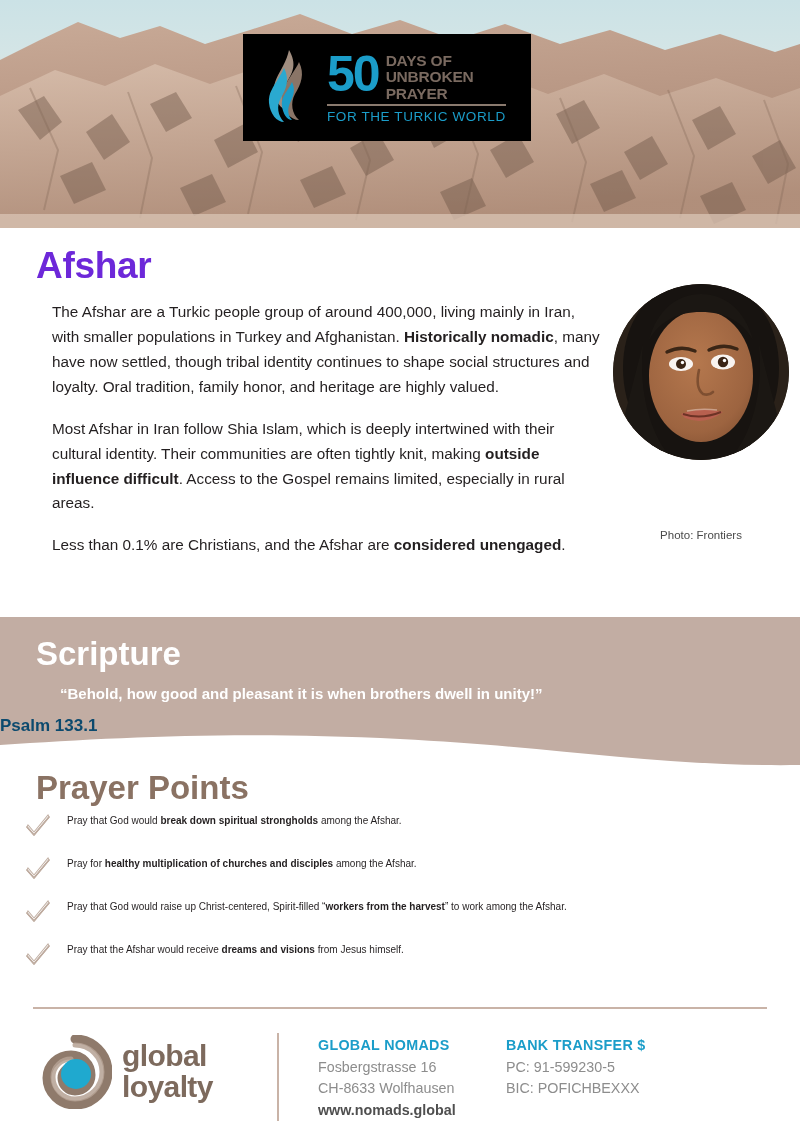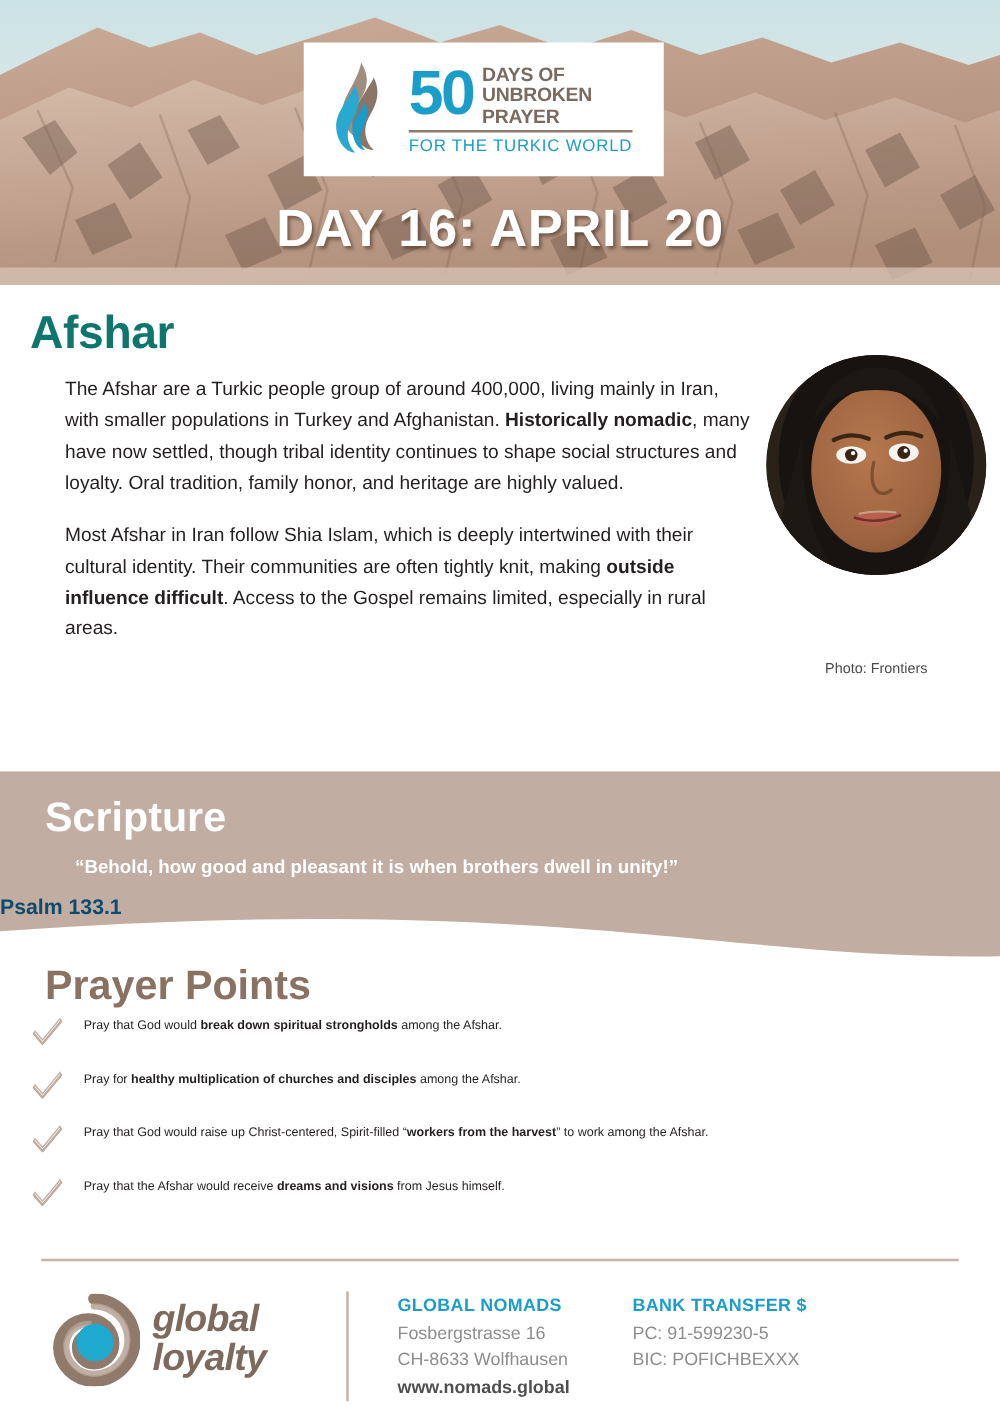--- a/index.html
+++ b/index.html
@@ -28,21 +28,21 @@
     position: absolute;
     left: 0; top: 0; width: 800px; height: 90px;
     background: linear-gradient(#cbe2e6 0%, #d4e5e6 60%, #dcdcd6 100%);
   }
   .hero-mtn { position: absolute; left: 0; top: 0; width: 800px; height: 228px; }
 
   .logo-card {
     position: absolute;
     left: 243px; top: 34px;
     width: 288px; height: 107px;
-    background: #ffffff;
+    background: #000000;
     z-index: 6;
   }
   .logo-inner {
     position: absolute;
     left: 0; top: 0; right: 0; bottom: 0;
     display: flex;
     align-items: center;
     padding-left: 16px;
     box-sizing: border-box;
   }
@@ -98,24 +98,24 @@
   
   .body-wrap {
     position: absolute;
     left: 0; top: 228px;
     width: 800px;
     height: 389px;
     background: #ffffff;
   }
   .people-name {
     position: absolute;
-    left: 24px; top: 17px;
+    left: 36px; top: 17px;
     font-size: 37px;
     font-weight: bold;
-    color: #0f766e;
+    color: #6d28d9;
     letter-spacing: -0.3px;
   }
   .prose {
     position: absolute;
     left: 52px; top: 72px;
     width: 548px;
     font-size: 15.3px;
     line-height: 1.63;
     color: #231f20;
   }
@@ -217,21 +217,20 @@
   .footer {
     position: absolute;
     left: 0; top: 1025px;
     width: 800px; height: 107px;
   }
   .gn-logo {
     position: absolute;
     left: 38px; top: 10px;
     display: flex;
     align-items: center;
-    font-style: italic;
   }
   .gn-mark { width: 74px; height: 74px; flex: none; }
   .gn-name {
     margin-left: 10px;
     font-size: 30px;
     font-weight: bold;
     color: #7d6a5d;
     line-height: 1.02;
     letter-spacing: -0.6px;
   }
@@ -325,28 +324,28 @@
             <div>UNBROKEN</div>
             <div>PRAYER</div>
           </div>
         </div>
         <div class="logo-rule"></div>
         <div class="logo-sub">FOR THE TURKIC WORLD</div>
       </div>
     </div>
   </div>
 
-  <div class="day-title">DAY 16: APRIL 20</div>
 </div>
 
 <div class="body-wrap">
   <div class="people-name">Afshar</div>
   <div class="prose">
       <p><span>The Afshar are a Turkic people group of around 400,000, living mainly in Iran, with smaller populations in Turkey and Afghanistan. </span><b>Historically nomadic</b><span>, many have now settled, though tribal identity continues to shape social structures and loyalty. Oral tradition, family honor, and heritage are highly valued.</span></p>
       <p><span>Most Afshar in Iran follow Shia Islam, which is deeply intertwined with their cultural identity. Their communities are often tightly knit, making </span><b>outside influence difficult</b><span>. Access to the Gospel remains limited, especially in rural areas.</span></p>
+      <p><span>Less than 0.1% are Christians, and the Afshar are </span><b>considered unengaged</b><span>.</span></p>
     </div>
 </div>
 
 <div class="portrait">
   <svg viewBox="0 0 176 176" width="176" height="176">
     <defs>
       <clipPath id="pclip">
           <circle cx="88" cy="88" r="88"></circle>
         </clipPath>
       <radialGradient id="skinG" cx="0.45" cy="0.4" r="0.75">

